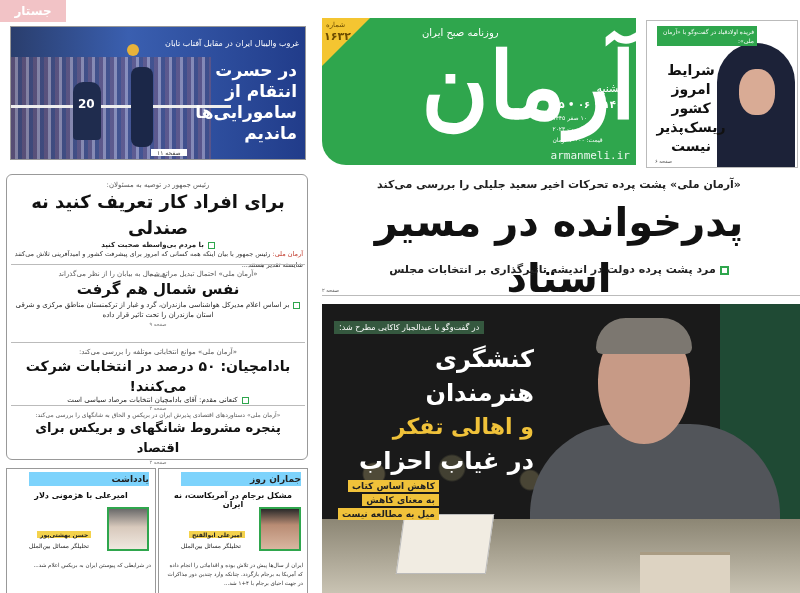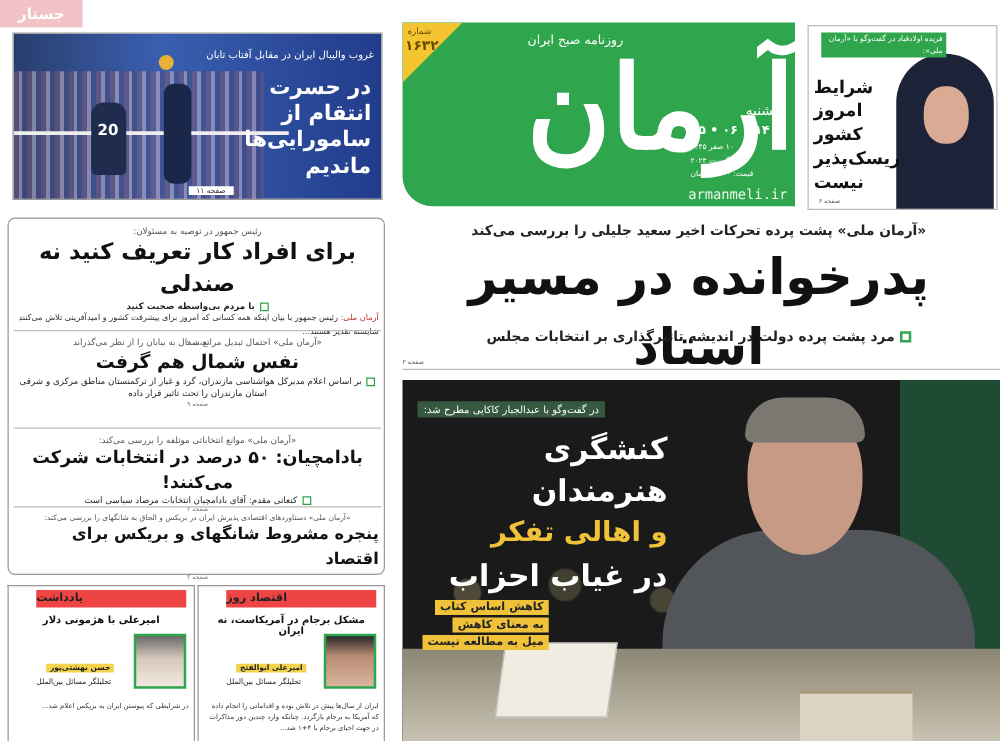--- a/index.html
+++ b/index.html
@@ -34,21 +34,21 @@
   #mast .dates div { font-size:6px; line-height:11px; }
   #mast .dates .main { font-size:10px; font-weight:bold; line-height:14px; }
   #mast .site { position:absolute; right:6px; bottom:3px; color:#eaf7ed; font-size:11px; font-family:"DejaVu Sans Mono", monospace; }
 
   
   #interview { left: 646px; top: 20px; width: 152px; height: 148px; border: 1px solid #bbb; background: #fff; overflow: hidden; }
   #interview .kicker { position:absolute; right:40px; top:5px; width:100px; background:#2fa64d; color:#fff; font-size:6px; line-height:9px; padding:1px 3px; direction:rtl; text-align:right; }
   #interview .photo { position:absolute; right:0; top:22px; width:80px; height:125px; }
   #interview .hijab { position:absolute; right:2px; top:0; width:78px; height:125px; background:#1c2238; border-radius:40px 40px 0 0; }
   #interview .face { position:absolute; right:22px; top:26px; width:36px; height:46px; background:#d9ab95; border-radius:45%; }
-  #interview .title { position:absolute; left:4px; top:40px; width:80px; font-weight:bold; font-size:14px; line-height:19px; direction:rtl; text-align:left; color:#111; }
+  #interview .title { position:absolute; left:4px; top:40px; width:80px; font-weight:bold; font-size:14px; line-height:19px; direction:rtl; text-align:center; color:#111; }
   #interview .page { position:absolute; left:8px; bottom:3px; font-size:5px; color:#555; }
 
   
   #main-kicker { left: 322px; top: 178px; width: 474px; font-size:11px; font-weight:bold; direction:rtl; text-align:center; color:#222; }
   #main-title { left: 322px; top: 194px; width: 474px; font-size:40px; font-weight:bold; direction:rtl; text-align:center; color:#111; line-height:56px; }
   #main-sub { left: 322px; top: 263px; width: 474px; font-size:11px; font-weight:bold; direction:rtl; text-align:center; color:#222; }
   .bullet { display:inline-block; width:9px; height:9px; border:2px solid #2fa64d; background:#fff; vertical-align:middle; margin-left:4px; }
   #main-page { left: 322px; top: 287px; font-size:5px; color:#555; }
   #main-rule { left: 322px; top: 295px; width: 478px; height: 1px; background:#bbb; }
 
@@ -59,21 +59,21 @@
   .story .hh { font-weight:bold; color:#111; }
   .story .ss { font-size:7px; font-weight:bold; color:#222; }
   .story .ss .bullet { width:7px; height:7px; border-width:1.5px; }
   .story .bb { font-size:6.5px; color:#333; text-align:right; line-height:11px; }
   .story .bb .lead { color:#c0392b; font-weight:normal; }
   .story .pg { font-size:5px; color:#777; margin-top:1px; }
   .divider { position:absolute; left:4px; width:294px; height:1px; background:#bbb; }
 
   
   .col-box { position:absolute; top: 468px; width:150px; height:125px; border:1px solid #999; border-bottom:none; background:#fff; overflow:hidden; }
-  .col-box .hdr { position:absolute; right:6px; top:3px; width:120px; height:14px; background:#ef4444; font-size:9px; font-weight:bold; direction:rtl; text-align:left; line-height:14px; color:#222; }
+  .col-box .hdr { position:absolute; right:6px; top:3px; width:120px; height:14px; background:#7dd3fc; font-size:9px; font-weight:bold; direction:rtl; text-align:right; line-height:14px; color:#222; }
   .col-box .t { position:absolute; left:4px; top:22px; width:140px; font-size:8px; font-weight:bold; direction:rtl; text-align:center; color:#111; }
   .col-box .portrait { position:absolute; left:6px; top:38px; width:42px; height:44px; background:#2fa64d; padding:2px; }
   .col-box .portrait div { width:100%; height:100%; background:linear-gradient(180deg,#6a6a6a 0%,#d8c9bc 45%,#f0e8e0 100%); }
   .col-box .name { position:absolute; left:50px; top:62px; background:#f4d24c; font-size:6px; font-weight:bold; padding:0 3px; direction:rtl; color:#222; }
   .col-box .role { position:absolute; left:52px; top:73px; font-size:6px; direction:rtl; color:#222; }
   .col-box .body { position:absolute; left:4px; top:92px; width:140px; font-size:5.5px; line-height:9px; direction:rtl; text-align:right; color:#333; }
 
   
   #watermark { left: 0; top: 548px; width: 160px; height: 45px; background: rgba(40,40,40,0.82); margin-top: 46px; }
   #watermark .logo { position:absolute; left:6px; top:5px; width:34px; height:34px; border-radius:50%; border:2px solid #ddd; color:#ddd; font-size:9px; line-height:30px; text-align:center; font-weight:bold; }
@@ -169,37 +169,37 @@
   <div class="story" style="top:173px;">
     <div class="kk">«آرمان ملی» موانع انتخاباتی موتلفه را بررسی می‌کند:</div>
     <div class="hh" style="font-size:14px; line-height:20px;">بادامچیان: ۵۰ درصد در انتخابات شرکت می‌کنند!</div>
     <div class="ss" style="font-weight:normal;"><span class="bullet"></span><span>کنعانی مقدم: آقای بادامچیان انتخابات مرصاد سیاسی است</span></div>
     <div class="pg">صفحه ۲</div>
   </div>
   <div class="divider" style="top:230px;"></div>
 
   <div class="story" style="top:236px;">
     <div class="kk" style="font-size:6px;">«آرمان ملی» دستاوردهای اقتصادی پذیرش ایران در بریکس و الحاق به شانگهای را بررسی می‌کند:</div>
-    <div class="hh" style="font-size:13px; line-height:20px;text-align:right;">پنجره مشروط شانگهای و بریکس برای اقتصاد</div>
+    <div class="hh" style="font-size:13px; line-height:20px;">پنجره مشروط شانگهای و بریکس برای اقتصاد</div>
     <div class="pg">صفحه ۲</div>
   </div>
 </div>
 
 <div class="col-box" style="left:6px;">
   <div class="hdr">یادداشت</div>
   <div class="t">امیرعلی با هژمونی دلار</div>
   <div class="portrait" style="left:100px;">
       <div></div>
     </div>
   <div class="name" style="left:30px;">حسن بهشتی‌پور</div>
   <div class="role" style="left:22px;">تحلیلگر مسائل بین‌الملل</div>
   <div class="body">در شرایطی که پیوستن ایران به بریکس اعلام شد...</div>
 </div>
 <div class="col-box" style="left:158px;">
-  <div class="hdr">اقتصاد روز</div>
+  <div class="hdr">جماران روز</div>
   <div class="t">مشکل برجام در آمریکاست، نه ایران</div>
   <div class="portrait" style="left:100px;">
       <div style="background:linear-gradient(180deg,#2a2a2a 0%,#b98c74 40%,#d9b6a0 100%);"></div>
     </div>
   <div class="name" style="left:30px;">امیرعلی ابوالفتح</div>
   <div class="role" style="left:22px;">تحلیلگر مسائل بین‌الملل</div>
   <div class="body">ایران از سال‌ها پیش در تلاش بوده و اقداماتی را انجام داده که آمریکا به برجام بازگردد. چنانکه وارد چندین دور مذاکرات در جهت احیای برجام با ۴+۱ شد...</div>
 </div>
 
 <div id="watermark" class="abs">

